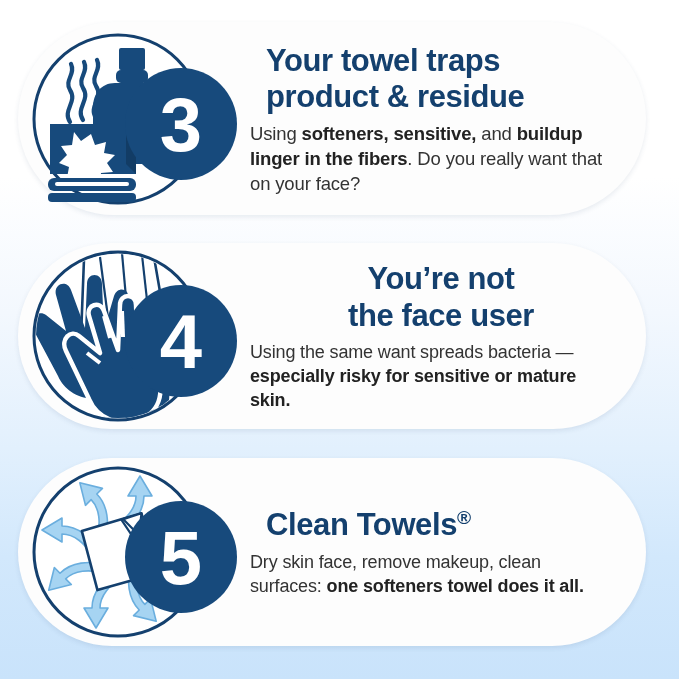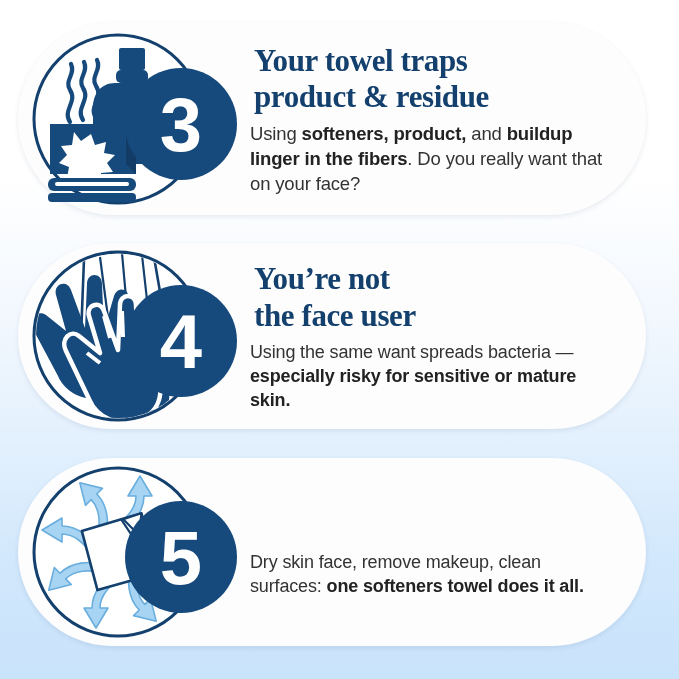--- a/index.html
+++ b/index.html
@@ -63,39 +63,38 @@
     flex: 1 1 auto;
     padding-right: 30px;
     padding-top: 2px;
   }
   .headline {
     color: #14406e;
     font-weight: bold;
     font-size: 31px;
     line-height: 1.17;
     letter-spacing: -0.4px;
-    margin: 0 0 7px 4px;
+    margin: 0 0 7px 16px;
     white-space: pre-line;
-    font-family: Liberation Serif, serif;
   }
   .headline .reg {
     font-size: 0.62em;
     vertical-align: super;
     line-height: 0;
   }
   .body-text {
     color: #333333;
     font-size: 18.5px;
     line-height: 1.33;
     margin: 0;
     letter-spacing: -0.15px;
   }
   .body-text b { font-weight: bold; color: #222222; }
 
-  .c2 .headline { font-size: 31px; }
+  .c2 .headline { font-size: 31px; text-align: center; }
   .c2 .body-text { font-size: 18px; }
   .c3 .headline { font-size: 31px; }
   .c3 .body-text { font-size: 18px; }
 </style>
 </head>
 <body>
 
 <div id="infographic">
 
   <div class="card card-1 c1">
@@ -127,21 +126,21 @@
           <rect x="33" y="156" width="74" height="4" rx="2" fill="#ffffff"></rect>
           <rect x="26" y="167" width="88" height="9" rx="4" fill="#174a7c"></rect>
         </g>
 
         <circle cx="159" cy="98" r="56" fill="#174a7c"></circle>
         <text x="159" y="98" text-anchor="middle" dominant-baseline="central" font-family="Liberation Sans, sans-serif" font-size="76" font-weight="bold" fill="#ffffff">3</text>
       </svg>
     </div>
     <div class="text-block">
       <h2 class="headline"><span>Your towel traps</span><br><span>product &amp; residue</span></h2>
-      <p class="body-text"><span>Using </span><b>softeners, product,</b><span> and </span><b>buildup linger in the fibers</b><span>. Do you really want that on your face?</span></p>
+      <p class="body-text"><span>Using </span><b>softeners, sensitive,</b><span> and </span><b>buildup linger in the fibers</b><span>. Do you really want that on your face?</span></p>
     </div>
   </div>
 
   <div class="card card-2 c2">
     <div class="icon-block">
       <svg class="icon-svg" viewBox="0 0 228 186">
         <defs>
           <clipPath id="clip4">
               <circle cx="96" cy="93" r="82"></circle>
             </clipPath>
@@ -220,18 +219,18 @@
         <g transform="translate(96,93) rotate(-12)">
           <path d="M-31 -28 L31 -33 L34 29 L-28 33 Z" fill="#ffffff" stroke="#14406e" stroke-width="2.6" stroke-linejoin="round"></path>
           <path d="M10 -31 L34 29 L22 -32 Z" fill="#ffffff" stroke="#14406e" stroke-width="2.2" stroke-linejoin="round"></path>
           <path d="M12 -31 L31 -33 L24 -12 Z" fill="#ffffff" stroke="#14406e" stroke-width="2.2" stroke-linejoin="round"></path>
         </g>
         <circle cx="159" cy="98" r="56" fill="#174a7c"></circle>
         <text x="159" y="98" text-anchor="middle" dominant-baseline="central" font-family="Liberation Sans, sans-serif" font-size="76" font-weight="bold" fill="#ffffff">5</text>
       </svg>
     </div>
     <div class="text-block">
-      <h2 class="headline"><br></h2>
+      <h2 class="headline"><span>Clean Towels<span class="reg">®</span></span><br></h2>
       <p class="body-text"><span>Dry skin face, remove makeup, clean surfaces: </span><b>one softeners towel does it all.</b></p>
     </div>
   </div>
 
 </div>
 
 </body></html>

